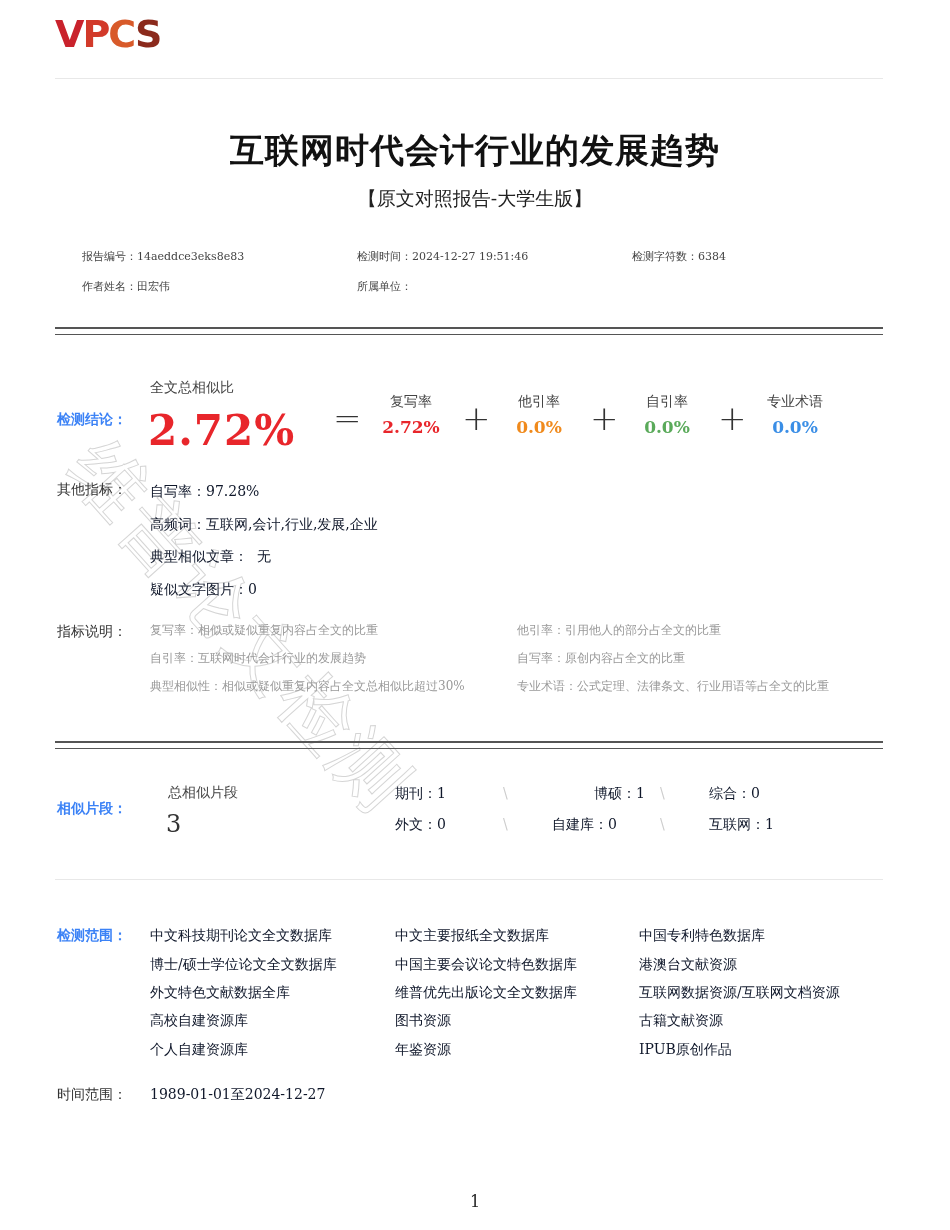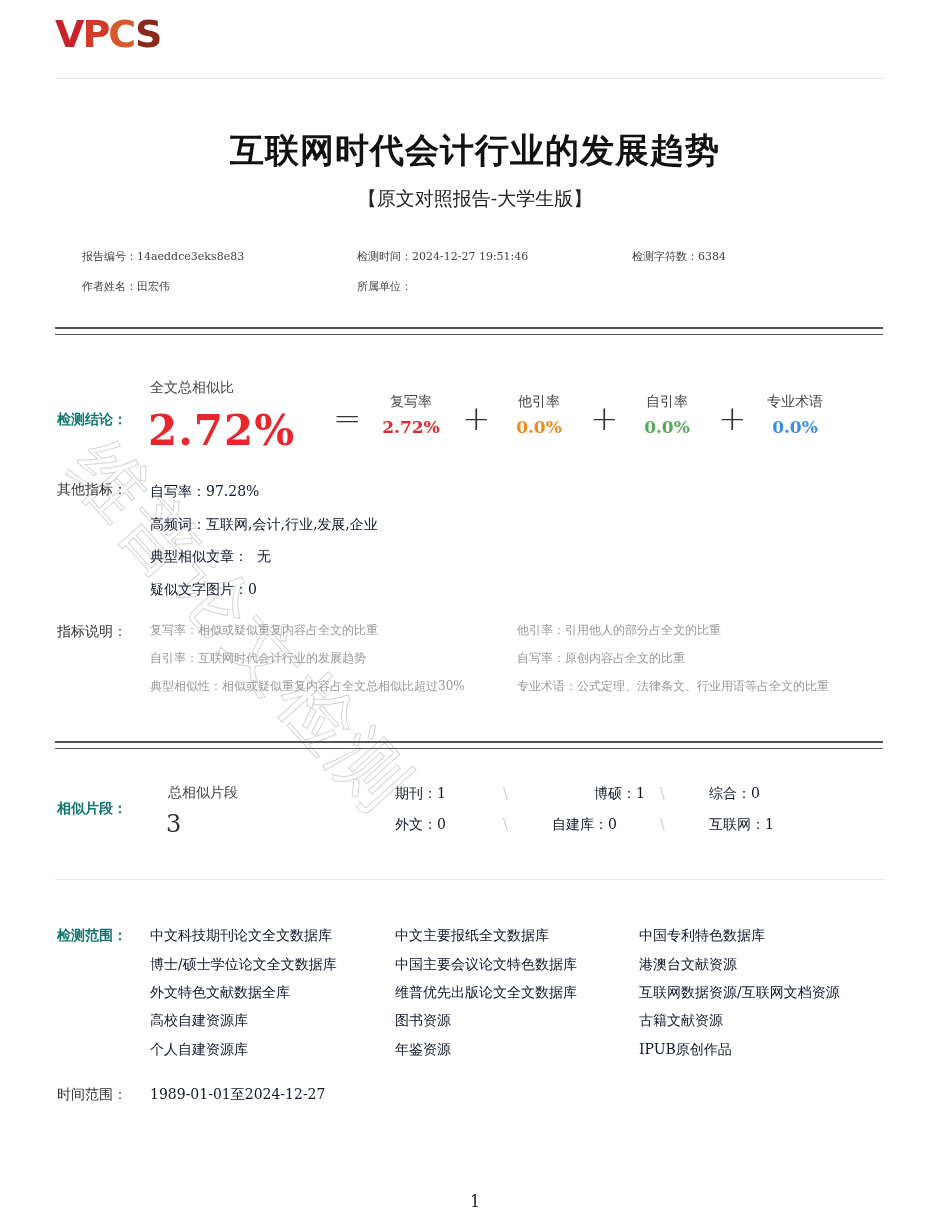--- a/index.html
+++ b/index.html
@@ -9,21 +9,21 @@
   .logo-mark{font-family:"DejaVu Sans","Liberation Sans",sans-serif;font-weight:bold;font-size:38px;letter-spacing:-2px;line-height:40px;}
   .logo-mark .v{color:#c9222c;} .logo-mark .p{color:#d23a2a;} .logo-mark .c{color:#d85a2a;} .logo-mark .s{color:#8b2a1c;}
   .logo-text{margin-left:10px;display:flex;flex-direction:column;}
   .logo-cn{font-family:"DejaVu Sans","Liberation Sans",sans-serif;font-size:20px;color:#555;line-height:22px;letter-spacing:1px;}
   .logo-en{font-family:"DejaVu Sans","Liberation Sans",sans-serif;font-size:11px;color:#999;line-height:13px;letter-spacing:0.5px;}
   .hr-light{left:55px;width:828px;height:1px;background:#e8e8e8;}
   .title{left:0;width:950px;top:128px;text-align:center;font-size:34px;font-weight:bold;color:#111;font-family:"DejaVu Sans","Liberation Sans",sans-serif;letter-spacing:1px;}
   .subtitle{left:0;width:950px;top:186px;text-align:center;font-size:19px;color:#222;}
   .meta{font-size:11px;color:#444;}
   .dbl{left:55px;width:828px;height:5px;border-top:2px solid #555;border-bottom:1px solid #555;}
-  .lbl-bold{font-size:14px;font-weight:bold;color:#0f766e;font-family:Liberation Sans, sans-serif;}
+  .lbl-bold{font-size:14px;font-weight:bold;color:#3b82f6;font-family:Liberation Sans, sans-serif;}
   .lbl{font-size:14px;color:#333;}
   .small-lbl{font-size:14px;color:#444;}
   .big-pct{font-size:42px;font-weight:bold;color:#e8262b;letter-spacing:1px;}
   .op{font-size:34px;color:#333;font-family:"DejaVu Sans","Liberation Sans",sans-serif;font-weight:200;}
   .rate-col{text-align:center;width:90px;}
   .rate-name{font-size:14px;color:#444;}
   .rate-val{font-size:17px;font-weight:bold;margin-top:6px;}
   .txt{font-size:14px;color:#0f172a;}
   .desc{font-size:12px;color:#999;}
   .slash{font-size:14px;color:#ccc;}

